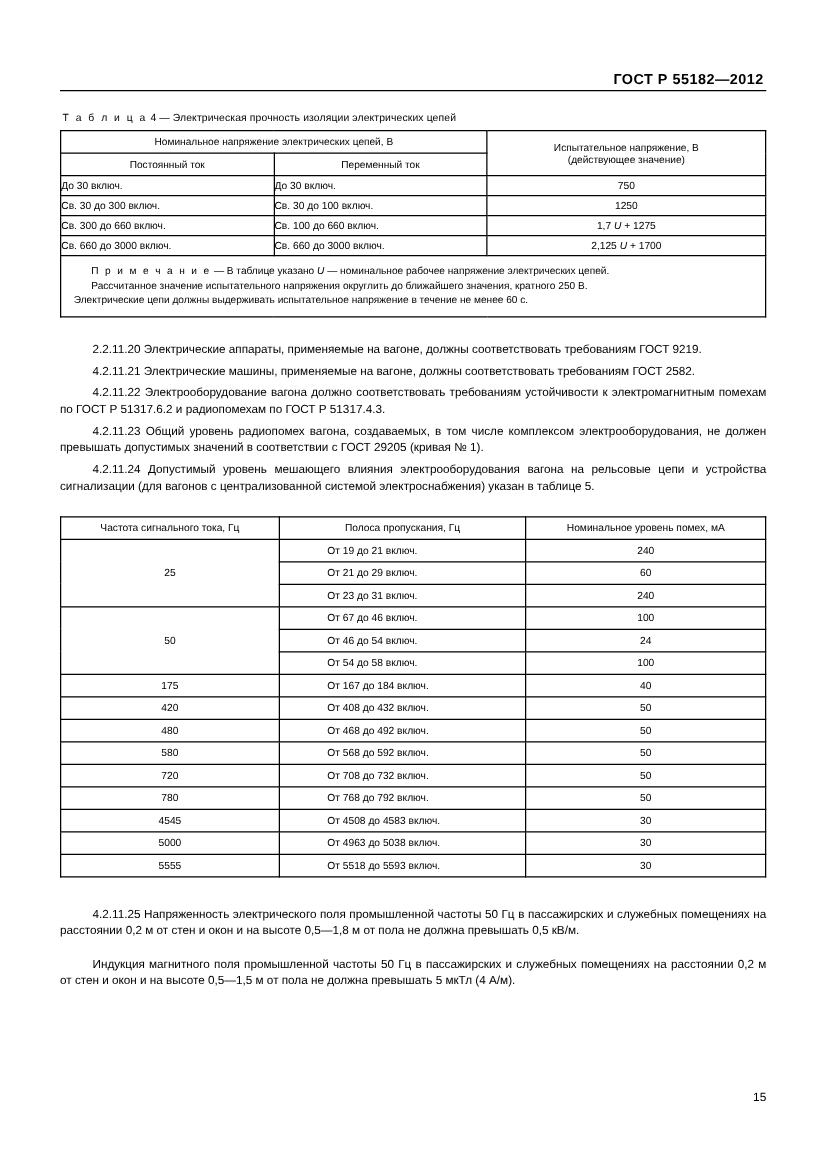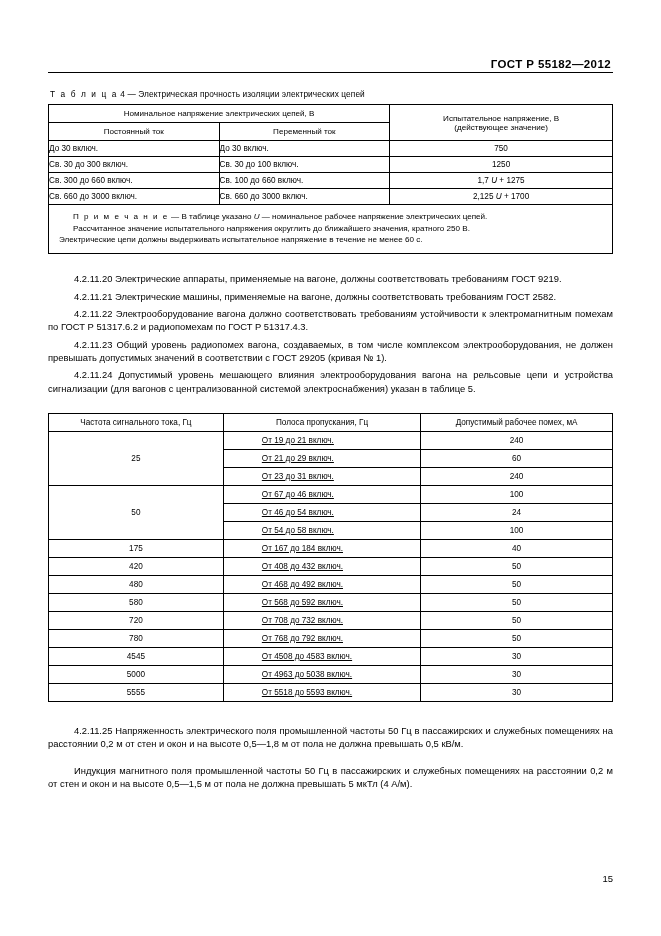--- a/index.html
+++ b/index.html
@@ -96,21 +96,20 @@
   .t5 td {
     padding: 3px 4px;
     height: 11px;
   }
   .t5 .freq {
     text-align: center;
   }
   .t5 .band {
     text-align: left;
     padding-left: 38px;
-    text-decoration: underline;
   }
   .spacer-14 { height: 14px; }
   .spacer-18 { height: 18px; }
   .footer-page {
     position: absolute;
     right: 48px;
     bottom: 52px;
     font-size: 9.5px;
   }
   i { font-style: italic; }
@@ -174,35 +173,35 @@
         </p>
         <p class="indent">Рассчитанное значение испытательного напряжения округлить до ближайшего значения, кратного 250 В.</p>
         <p>Электрические цепи должны выдерживать испытательное напряжение в течение не менее 60 с.</p>
       </td>
     </tr>
   </tbody>
     </table>
 
   <div class="spacer-14"></div>
 
-  <p class="body-text para">4.2.11.20  Электрические аппараты, применяемые на вагоне, должны соответствовать требованиям ГОСТ 9219.</p>
+  <p class="body-text para">2.2.11.20  Электрические аппараты, применяемые на вагоне, должны соответствовать требованиям ГОСТ 9219.</p>
   <p class="body-text para">4.2.11.21  Электрические машины, применяемые на вагоне, должны соответствовать требованиям ГОСТ 2582.</p>
   <p class="body-text para">4.2.11.22  Электрооборудование вагона должно соответствовать требованиям устойчивости к электромагнитным помехам по ГОСТ Р 51317.6.2 и радиопомехам по ГОСТ Р 51317.4.3.</p>
   <p class="body-text para">4.2.11.23  Общий уровень радиопомех вагона, создаваемых, в том числе комплексом электрооборудования, не должен превышать допустимых значений в соответствии с ГОСТ 29205 (кривая № 1).</p>
   <p class="body-text para">4.2.11.24  Допустимый уровень мешающего влияния электрооборудования вагона на рельсовые цепи и устройства сигнализации (для вагонов с централизованной системой электроснабжения) указан в таблице 5.</p>
 
   <div class="spacer-18"></div>
 
 
   <table class="t5">
     <tbody>
         <tr>
       <td style="width:31%">Частота сигнального тока, Гц</td>
       <td style="width:35%">Полоса пропускания, Гц</td>
-      <td style="width:34%">Допустимый рабочее помех, мА</td>
+      <td style="width:34%">Номинальное уровень помех, мА</td>
     </tr>
 
     <tr>
       <td class="freq" rowspan="3">25</td>
       <td class="band">От 19 до 21 включ.</td>
       <td>240</td>
     </tr>
     <tr>
       <td class="band">От 21 до 29 включ.</td>
       <td>60</td>

